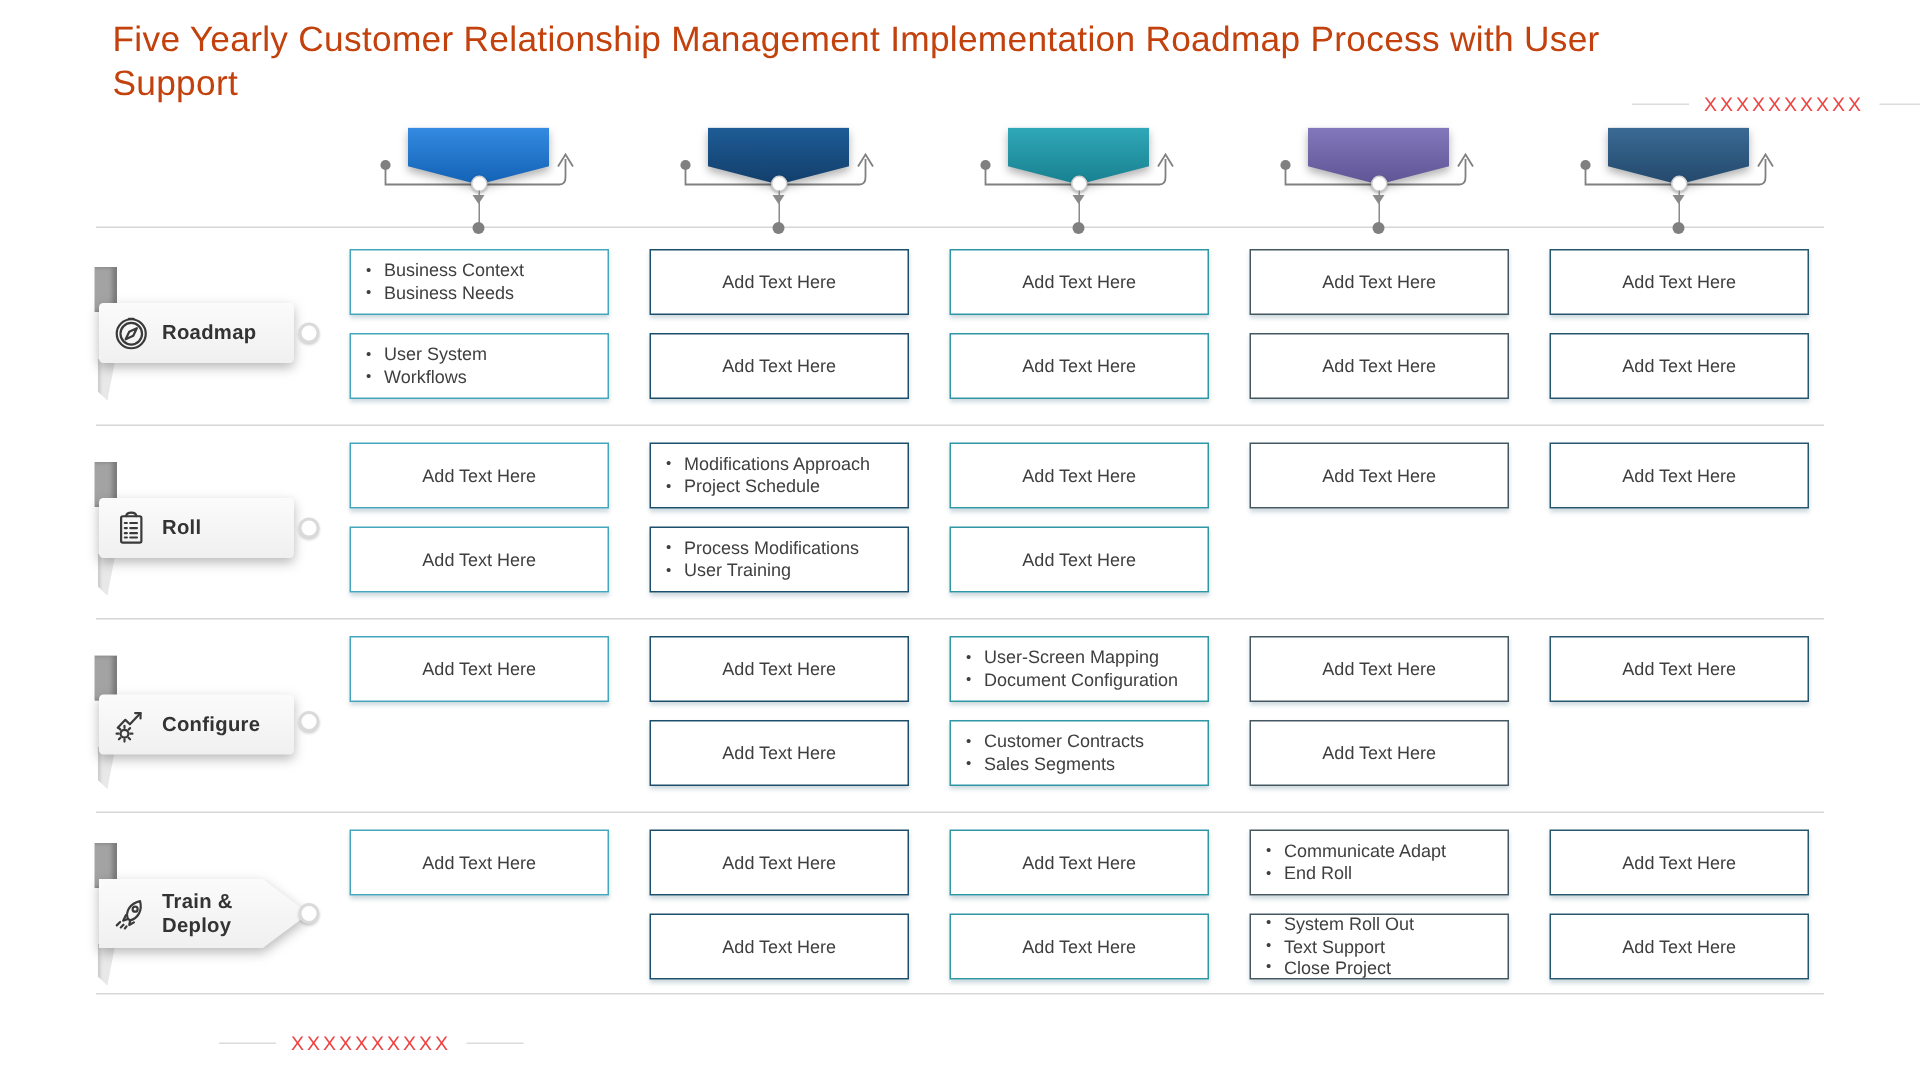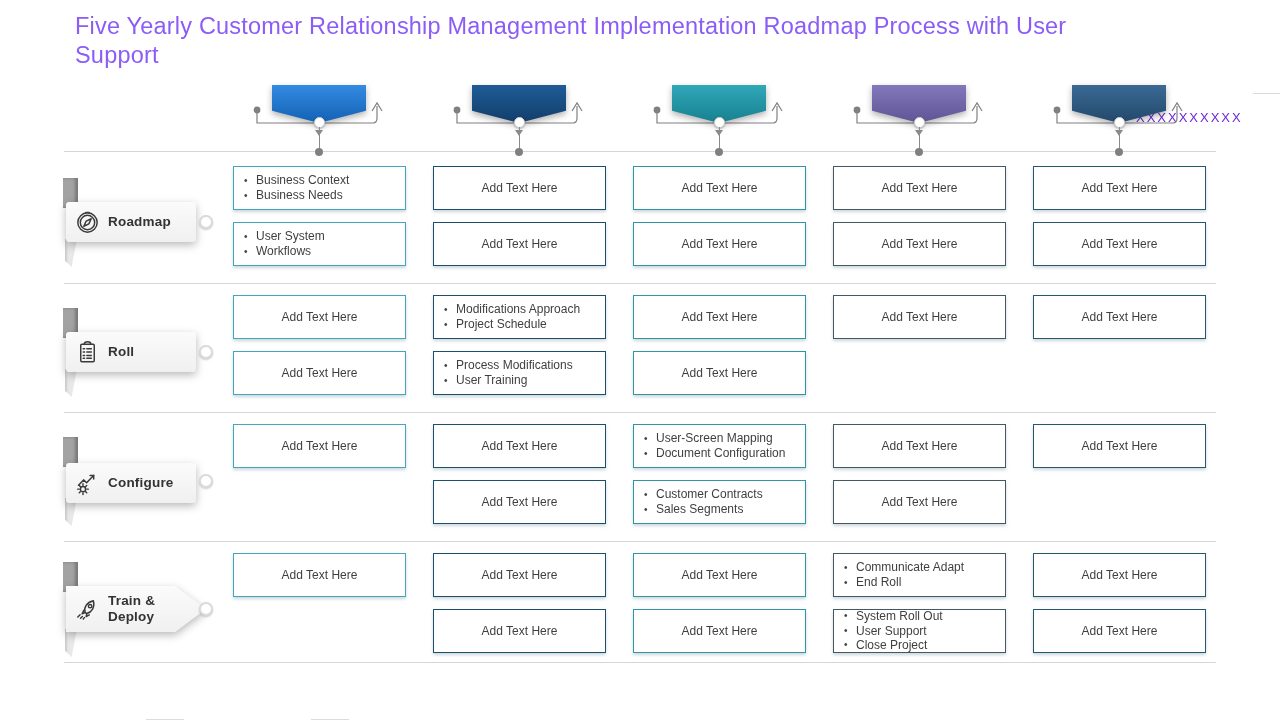--- a/index.html
+++ b/index.html
@@ -3,27 +3,27 @@
 <meta charset="utf-8">
 <style>
   * { margin:0; padding:0; box-sizing:border-box; }
   html,body { background:#fff; }
   .slide {
     position:relative; width:1280px; height:720px; background:#ffffff;
     font-family:"Liberation Sans", sans-serif; overflow:hidden;
   }
   .title {
     position:absolute; left:75px; top:12px; width:1020px;
-    font-size:23.5px; font-weight:400; color:#8b5cf6; line-height:1.24;
+    font-size:23.5px; font-weight:400; color:#c2410c; line-height:1.24;
     letter-spacing:.2px;
   }
   
   .wm { position:absolute; display:flex; align-items:center; gap:10px; color:#dcdcdc; }
   .wm .dash { width:38px; height:1px; background:#dcdcdc; }
-  .wm .xs { font-size:13px; letter-spacing:2px; color:#6d28d9;margin-top:48px; }
+  .wm .xs { font-size:13px; letter-spacing:2px; color:#ef4444; }
   .wm-top { top:62px; left:1088px; width:260px; }
   .wm-bottom { top:688px; left:146px; }
   .footer-note {
     position:absolute; left:378px; top:689px; font-size:12.5px; color:#a3a3a3; letter-spacing:.3px;
   }
   
   .sep { position:absolute; left:64px; width:1152px; height:1px; background:#d6d6d6; }
   
   .yearcol { position:absolute; top:0; width:0; }
   .bracket { position:absolute; }
@@ -384,21 +384,21 @@
           <span>End Roll</span>
         </div>
       </div>
       <div class="box three" style="left: 833px; top: 609px; border-color: rgb(69, 87, 97);">
         <div class="bl">
           <span class="dot">•</span>
           <span>System Roll Out</span>
         </div>
         <div class="bl">
           <span class="dot">•</span>
-          <span>User Support</span>
+          <span>Text Support</span>
         </div>
         <div class="bl">
           <span class="dot">•</span>
           <span>Close Project</span>
         </div>
       </div>
       <div class="box" style="left: 1033px; top: 553px; border-color: rgb(39, 86, 111);">
         <div class="ph">Add Text Here</div>
       </div>
       <div class="box" style="left: 1033px; top: 609px; border-color: rgb(39, 86, 111);">

